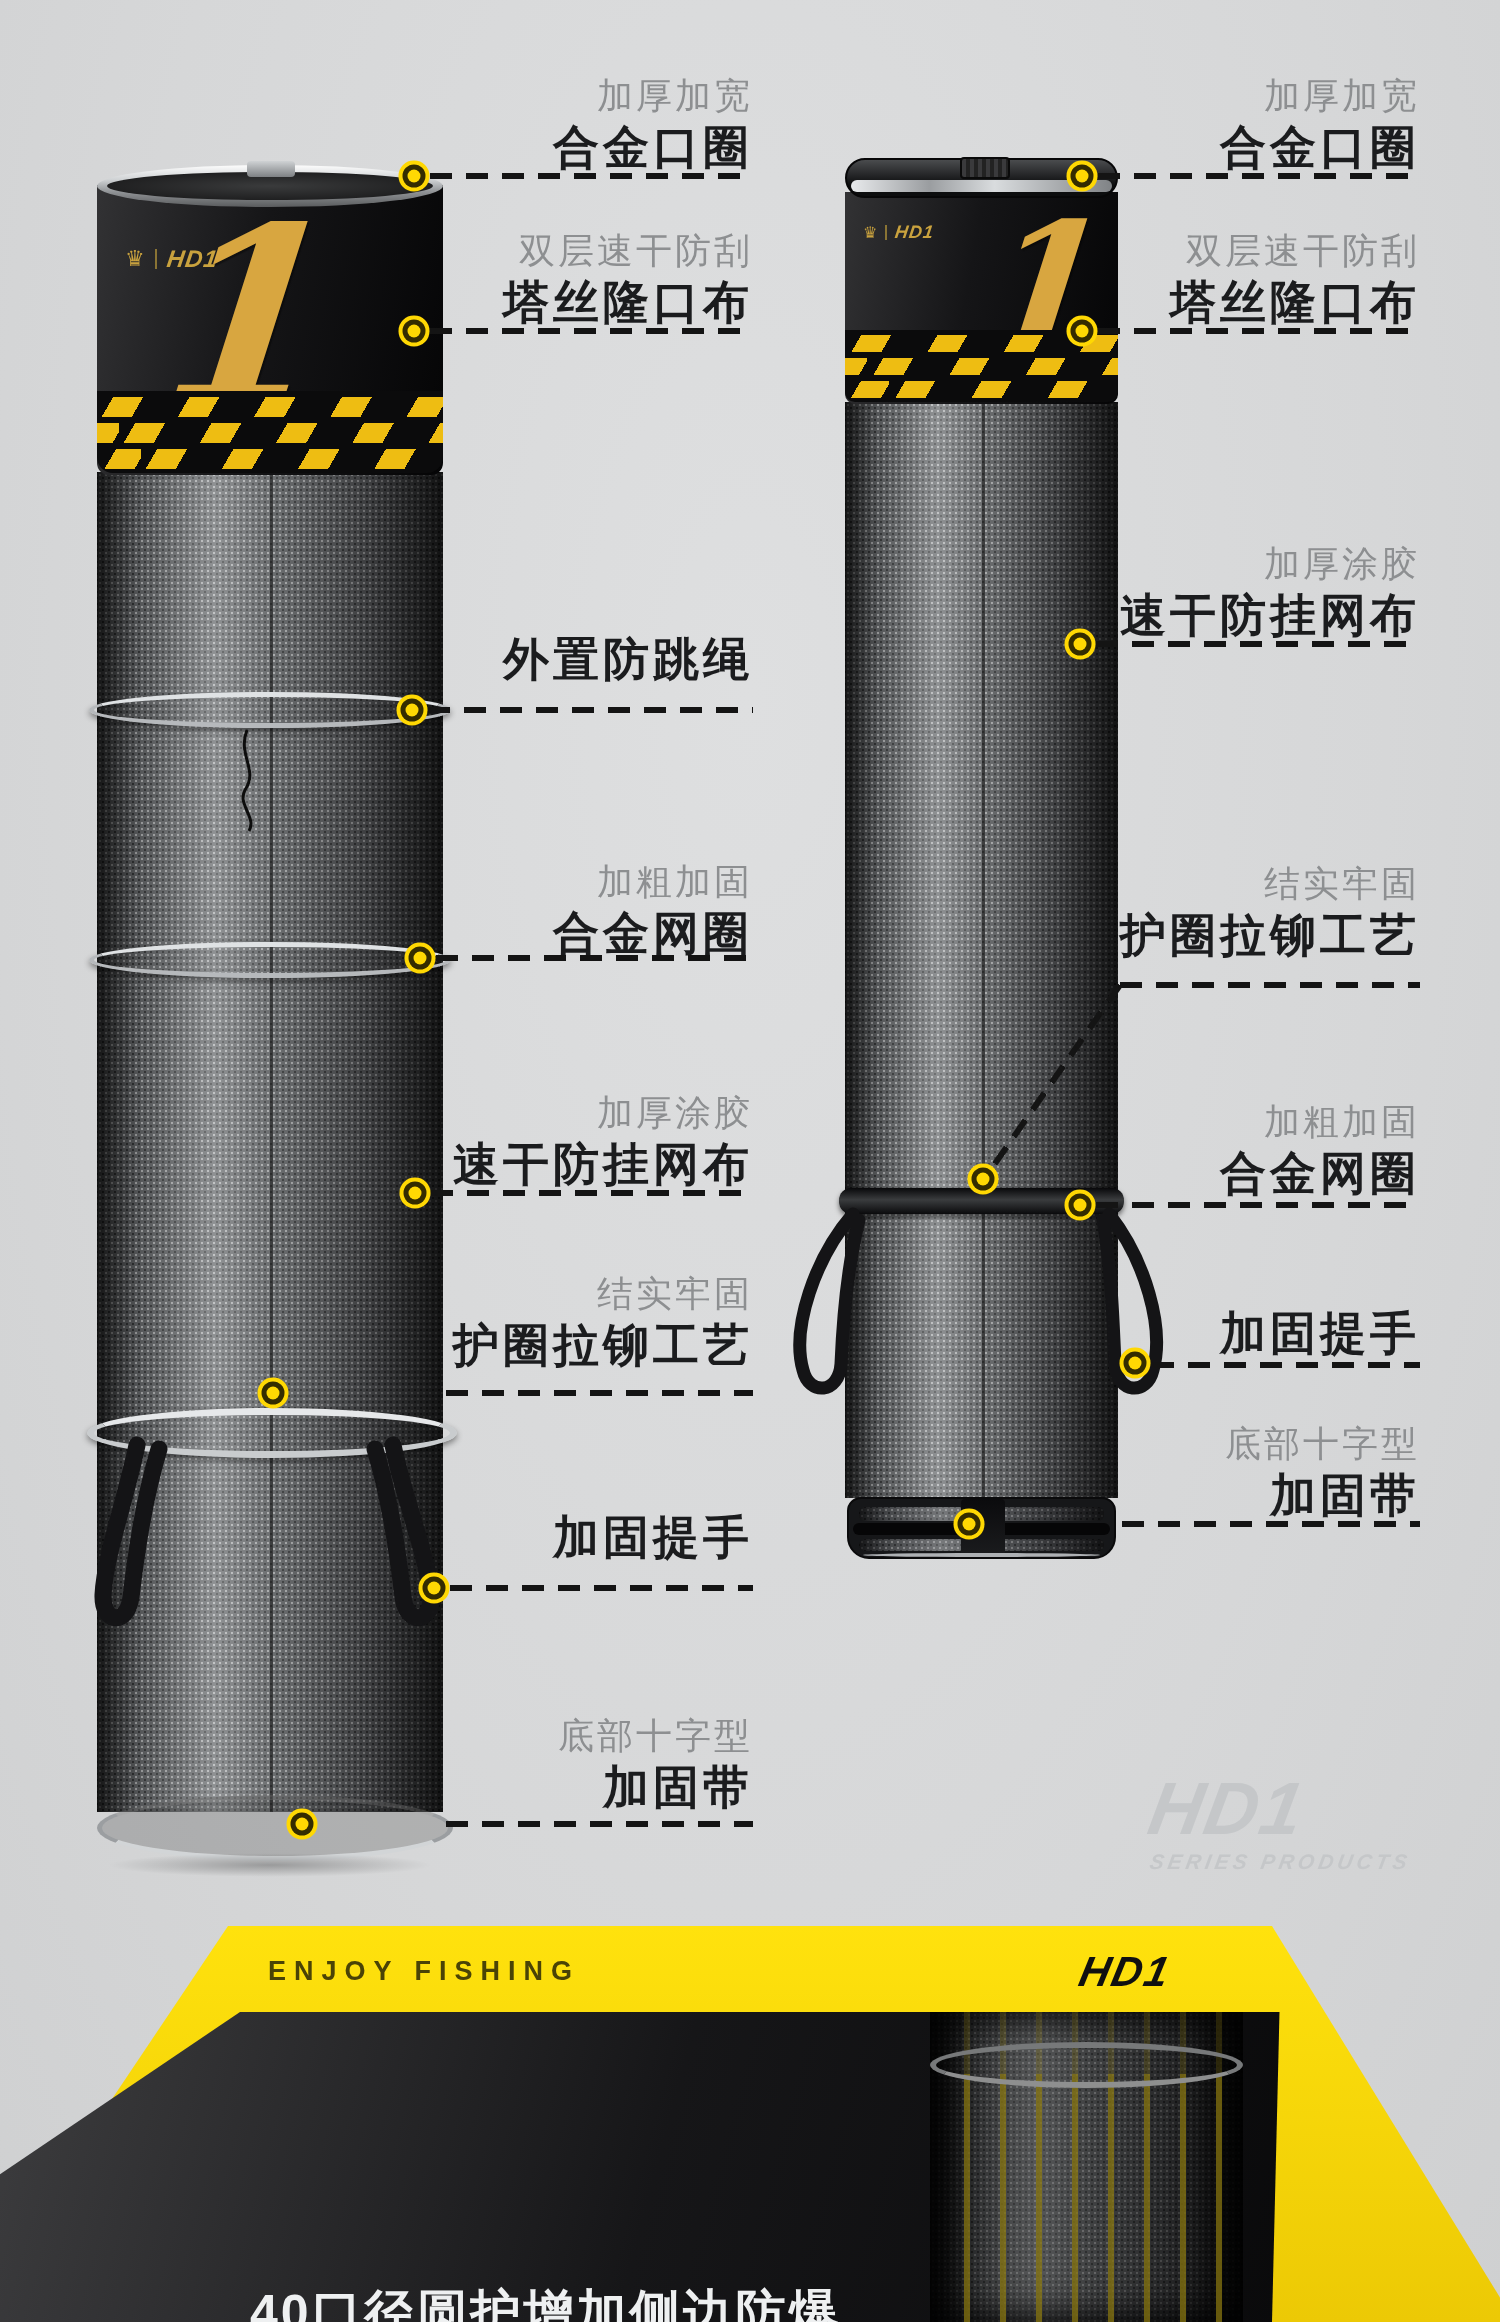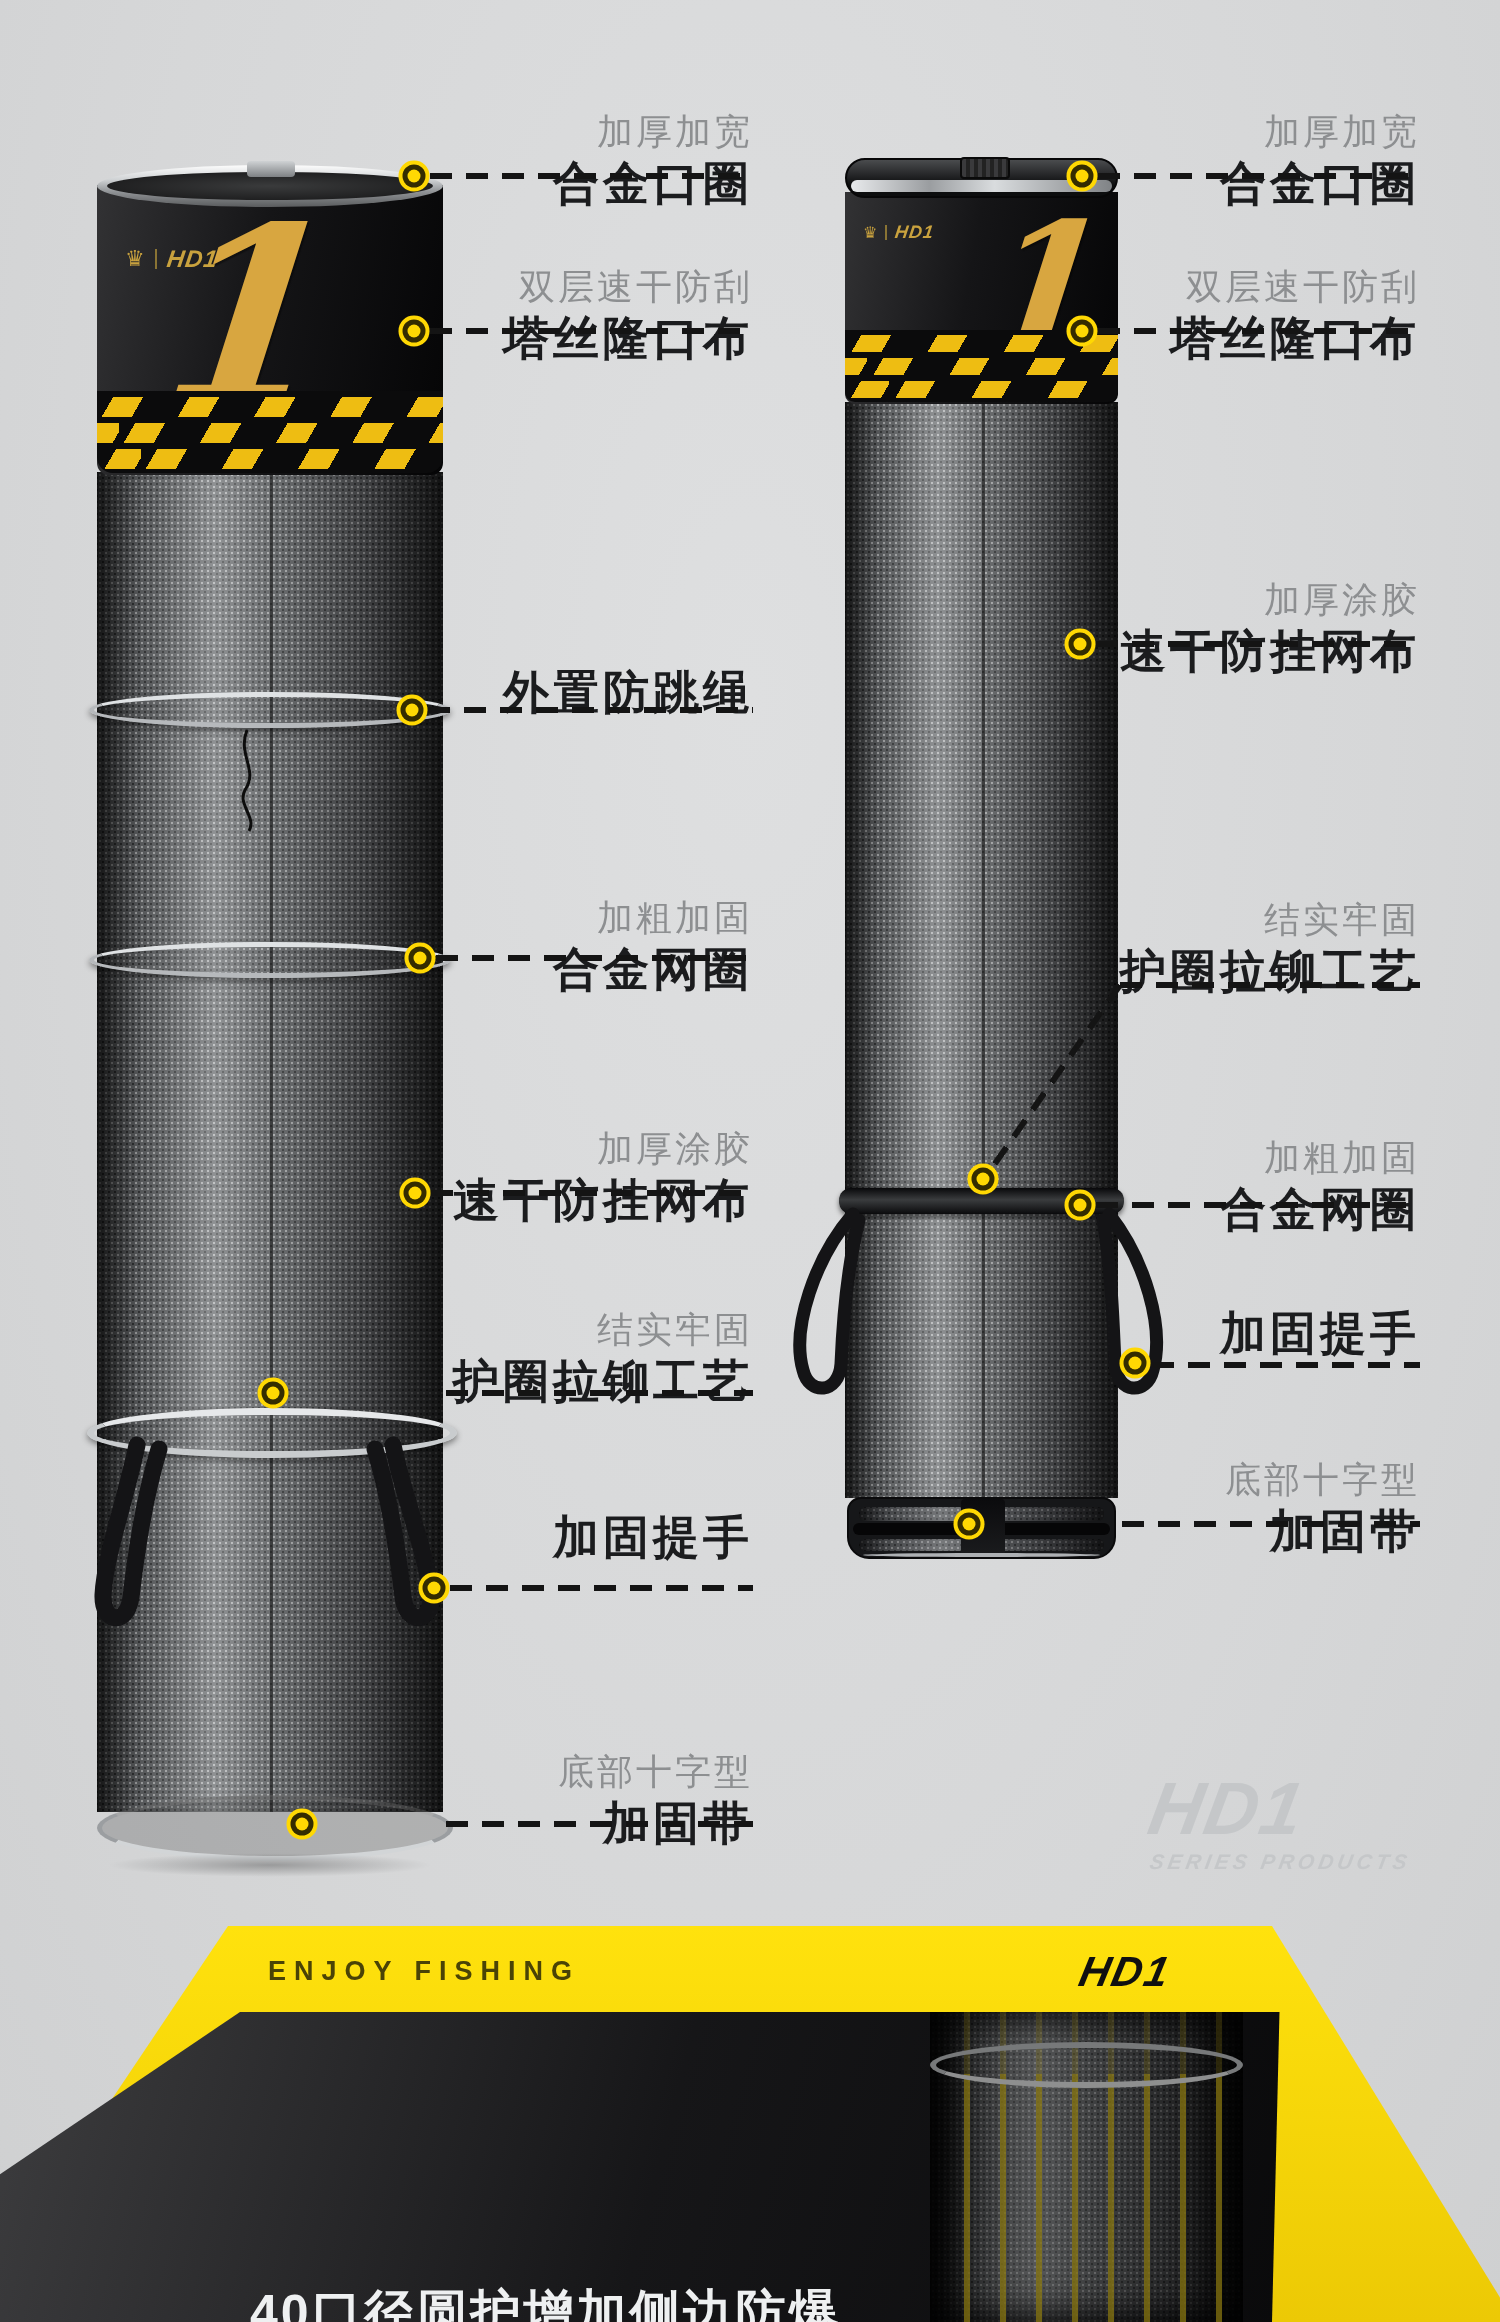--- a/index.html
+++ b/index.html
@@ -1,21 +1,21 @@
 <!DOCTYPE html>
 <html><head>
 <meta charset="utf-8">
 <style>
   html,body{margin:0;padding:0;}
   body{font-family:"Liberation Sans",sans-serif;}
   #stage{position:relative;width:1500px;height:2322px;overflow:hidden;
          background:radial-gradient(ellipse at 50% 30%, #dedfe0 0%, #d6d7d8 60%, #cfd0d1 100%);}
   
   .co{position:absolute;text-align:right;line-height:1;}
-  .co .lb{font-size:36px;color:#8d8f91;letter-spacing:3px;font-weight:500;margin-bottom:10px;margin-top:36px;}
+  .co .lb{font-size:36px;color:#8d8f91;letter-spacing:3px;font-weight:500;margin-bottom:10px;}
   .co .tt{font-size:46px;color:#1b1c1e;font-weight:900;letter-spacing:4px;}
   
   .dash{position:absolute;height:6px;
         background:repeating-linear-gradient(90deg,#141414 0 22px,transparent 22px 36px);}
   .dashd{position:absolute;height:6px;transform-origin:0 50%;
         background:repeating-linear-gradient(90deg,#141414 0 20px,transparent 20px 33px);}
   
   .pt{position:absolute;width:13px;height:13px;background:#ffd803;border-radius:50%;
       box-shadow:0 0 0 5px rgba(30,26,0,.9),0 0 0 9px #ffd803;transform:translate(-50%,-50%);}
   
@@ -139,21 +139,21 @@
   </div>
 
   <div class="co" style="top:78px;right:747px;">
     <div class="lb">加厚加宽</div>
     <div class="tt">合金口圈</div>
   </div>
   <div class="co" style="top:233px;right:747px;">
     <div class="lb">双层速干防刮</div>
     <div class="tt">塔丝隆口布</div>
   </div>
-  <div class="co" style="top:669px;right:747px;margin-left:24px;">
+  <div class="co" style="top:636px;right:747px;margin-left:24px;">
     <div class="tt">外置防跳绳</div>
   </div>
   <div class="co" style="top:864px;right:747px;">
     <div class="lb">加粗加固</div>
     <div class="tt">合金网圈</div>
   </div>
   <div class="co" style="top:1095px;right:747px;">
     <div class="lb">加厚涂胶</div>
     <div class="tt">速干防挂网布</div>
   </div>

